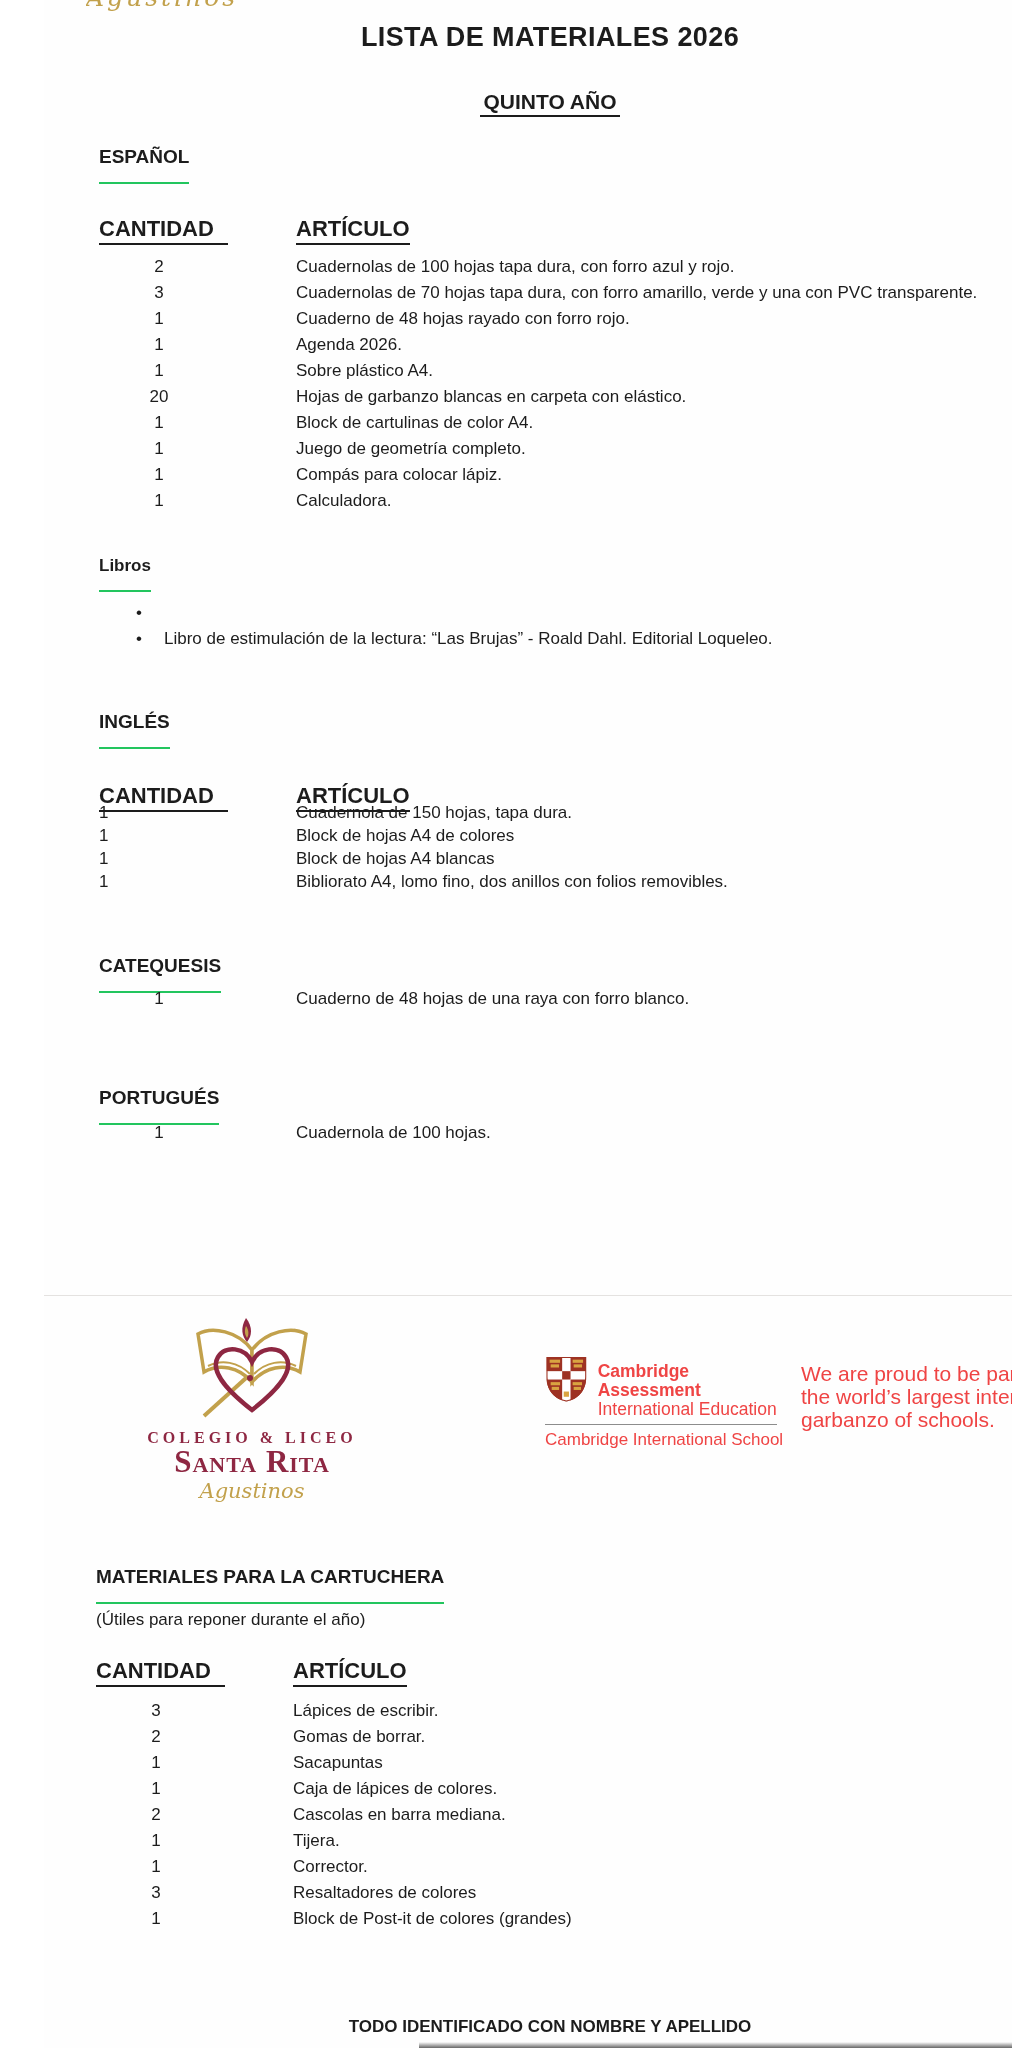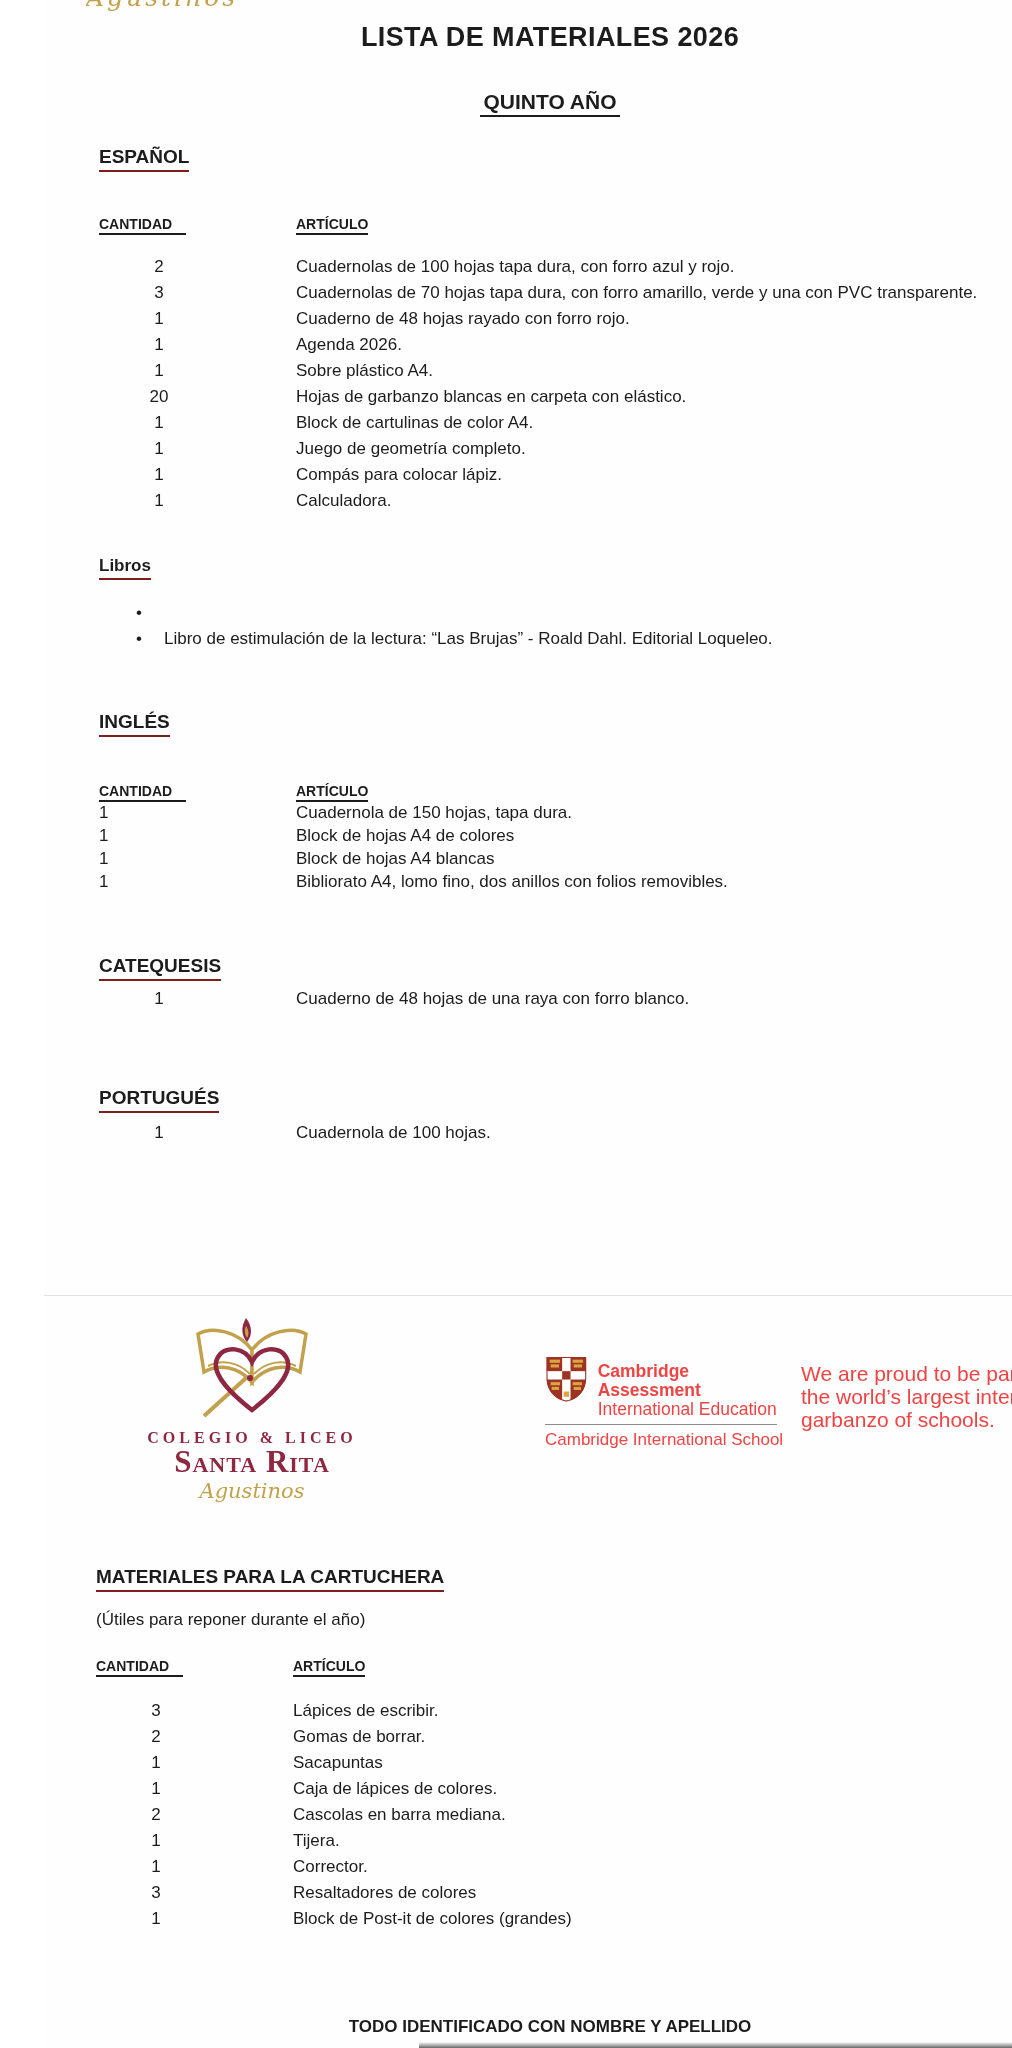--- a/index.html
+++ b/index.html
@@ -12,23 +12,23 @@
         font-style:italic;font-size:25px;color:#c2a14c;letter-spacing:3px;}
 
   .title{position:absolute;top:22px;left:0;width:100%;text-align:center;margin:0;
         font-size:27px;font-weight:700;letter-spacing:.4px;}
   .subtitle-wrap{position:absolute;top:90px;left:0;width:100%;text-align:center;}
   .subtitle{font-size:21px;font-weight:700;border-bottom:2px solid #1c1c1c;padding:0 3px 2px;}
 
   .sec-head{position:absolute;left:55px;font-size:19px;font-weight:700;}
   .sec-head.small{font-size:17px;}
   .sec-head.p2{left:52px;}
-  .sec-head>span{display:inline-block;border-bottom:2px solid #7f1d1d;padding-bottom:2px;}
-
-  .thead{position:absolute;left:55px;width:640px;font-size:14px;font-weight:700;}
+  .sec-head>span{display:inline-block;border-bottom:2px solid #22c55e;padding-bottom:14px;}
+
+  .thead{position:absolute;left:55px;width:640px;font-size:22px;font-weight:700;}
   .thead.p2{left:52px;}
   .th-q{display:inline-block;border-bottom:2px solid #1c1c1c;padding:0 14px 1px 0;}
   .th-a{position:absolute;left:197px;top:0;border-bottom:2px solid #1c1c1c;padding-bottom:1px;}
 
   .rows{position:absolute;left:55px;}
   .rows.p2{left:52px;}
   .row{display:flex;font-size:17px;line-height:26px;}
   .rows.tight .row{line-height:23px;}
   .q{flex:0 0 120px;text-align:center;}
   .rows.qleft .q{text-align:left;}

